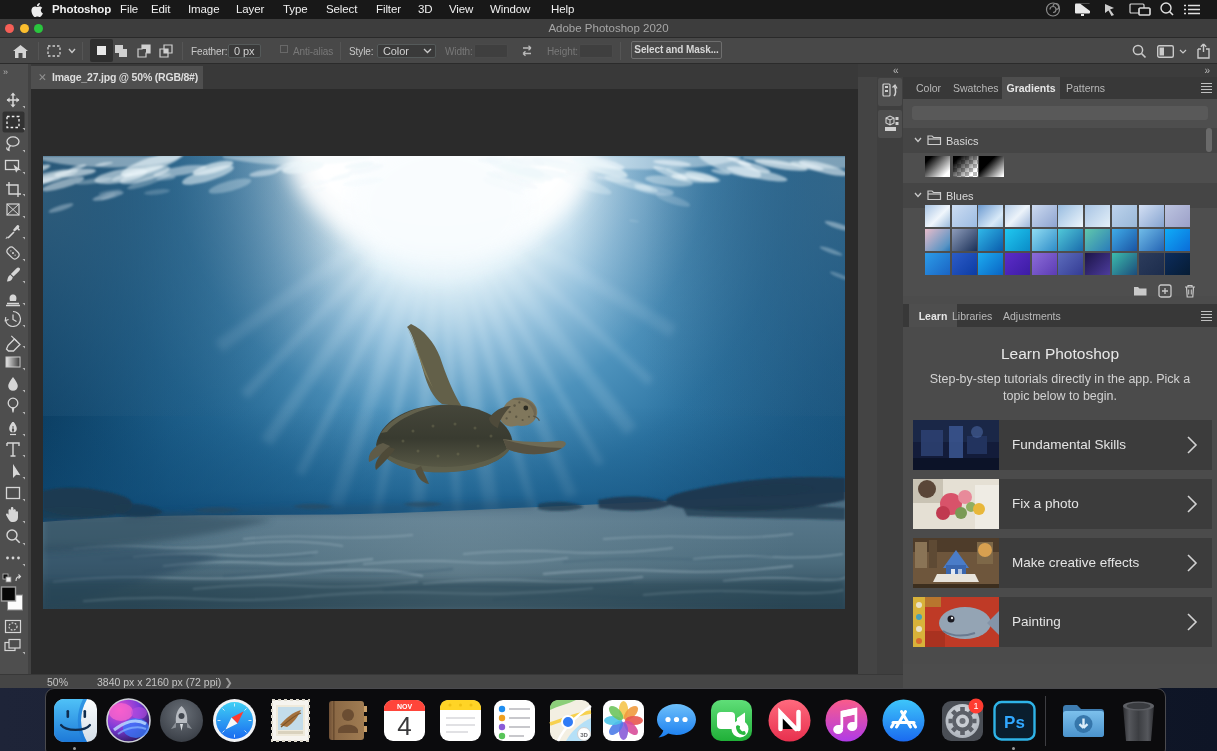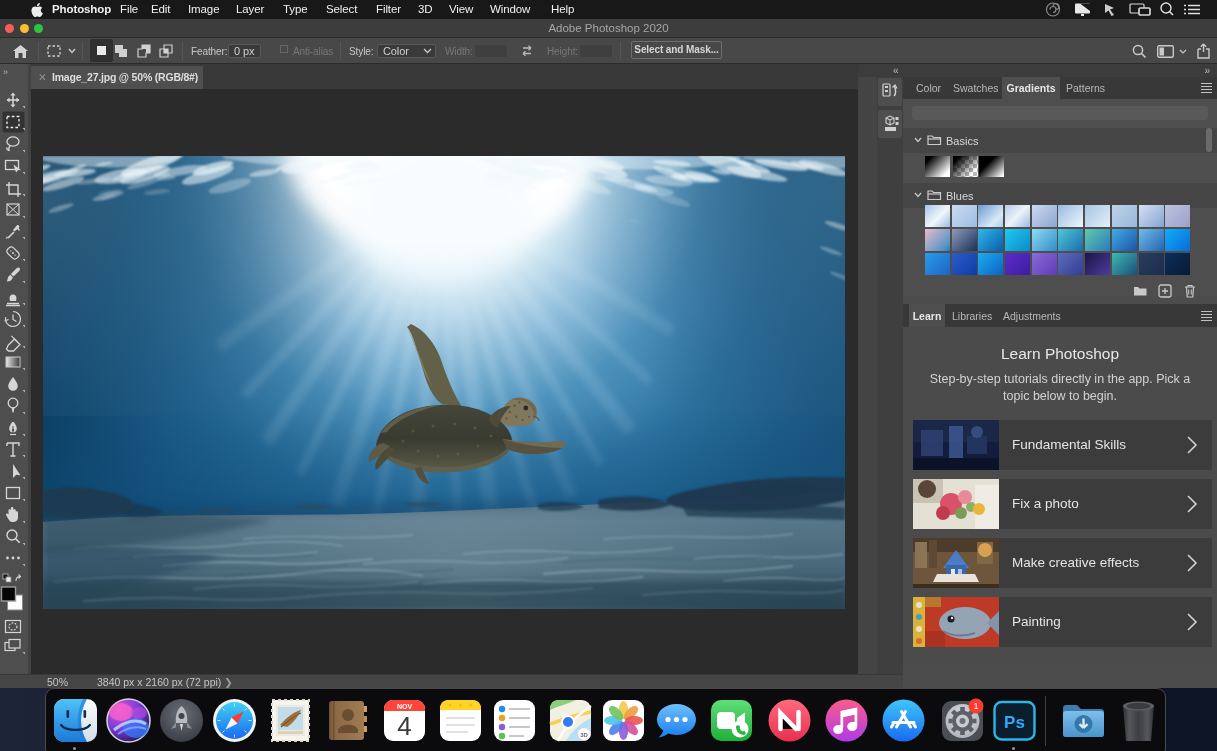--- a/index.html
+++ b/index.html
@@ -717,21 +717,21 @@
         </svg>
       <svg class="abs" style="left:281px; top:4px;" width="12" height="14" viewBox="0 0 12 14">
           <path d="M1 3 H11 M4 3 V1.5 H8 V3 M2.5 3 L3.2 13 H8.8 L9.5 3" fill="none" stroke="#c9c9c9" stroke-width="1.2"></path>
           <path d="M4.7 5.5 V10.5 M7.3 5.5 V10.5" stroke="#c9c9c9" stroke-width="1"></path>
         </svg>
     </div>
     <div class="abs" style="left:303px; top:29px; width:6px; height:24px; background:#6a6a6a; border-radius:3px;"></div>
   </div>
 
   <div class="pstrip" style="top:227px; height:23px;">
-    <div class="ptab on" style="left:6px; width:36px; padding-top:6px; text-align:center;">Learn</div>
+    <div class="ptab on" style="left:6px; width:48px; padding-top:6px; text-align:center;">Learn</div>
     <div class="ptab" style="left:49px; padding:6px 0 0;">Libraries</div>
     <div class="ptab" style="left:100px; padding:6px 0 0;">Adjustments</div>
     <div class="ham" style="top:7px;">
         <div></div>
         <div></div>
         <div></div>
         <div></div>
       </div>
   </div>
 

